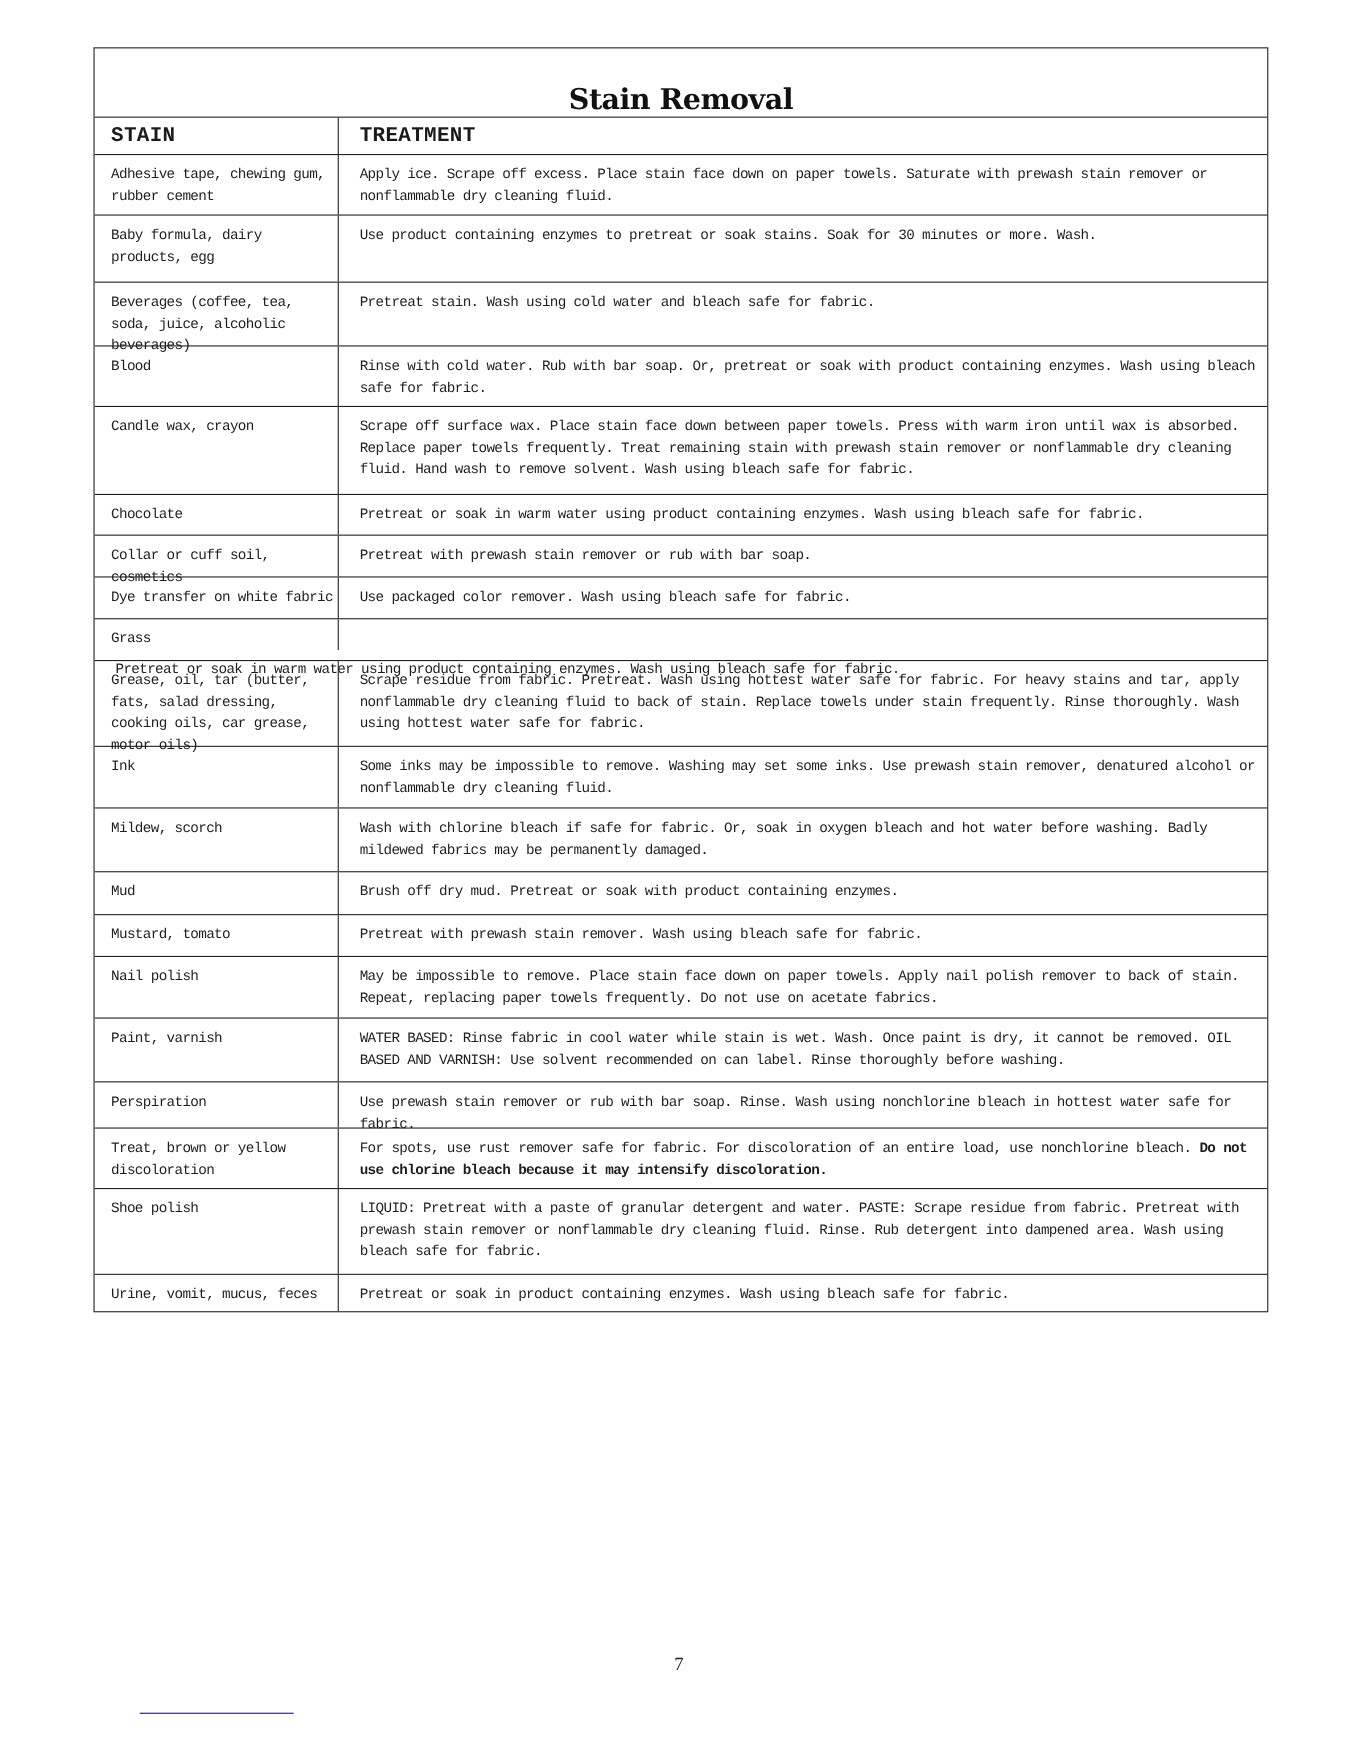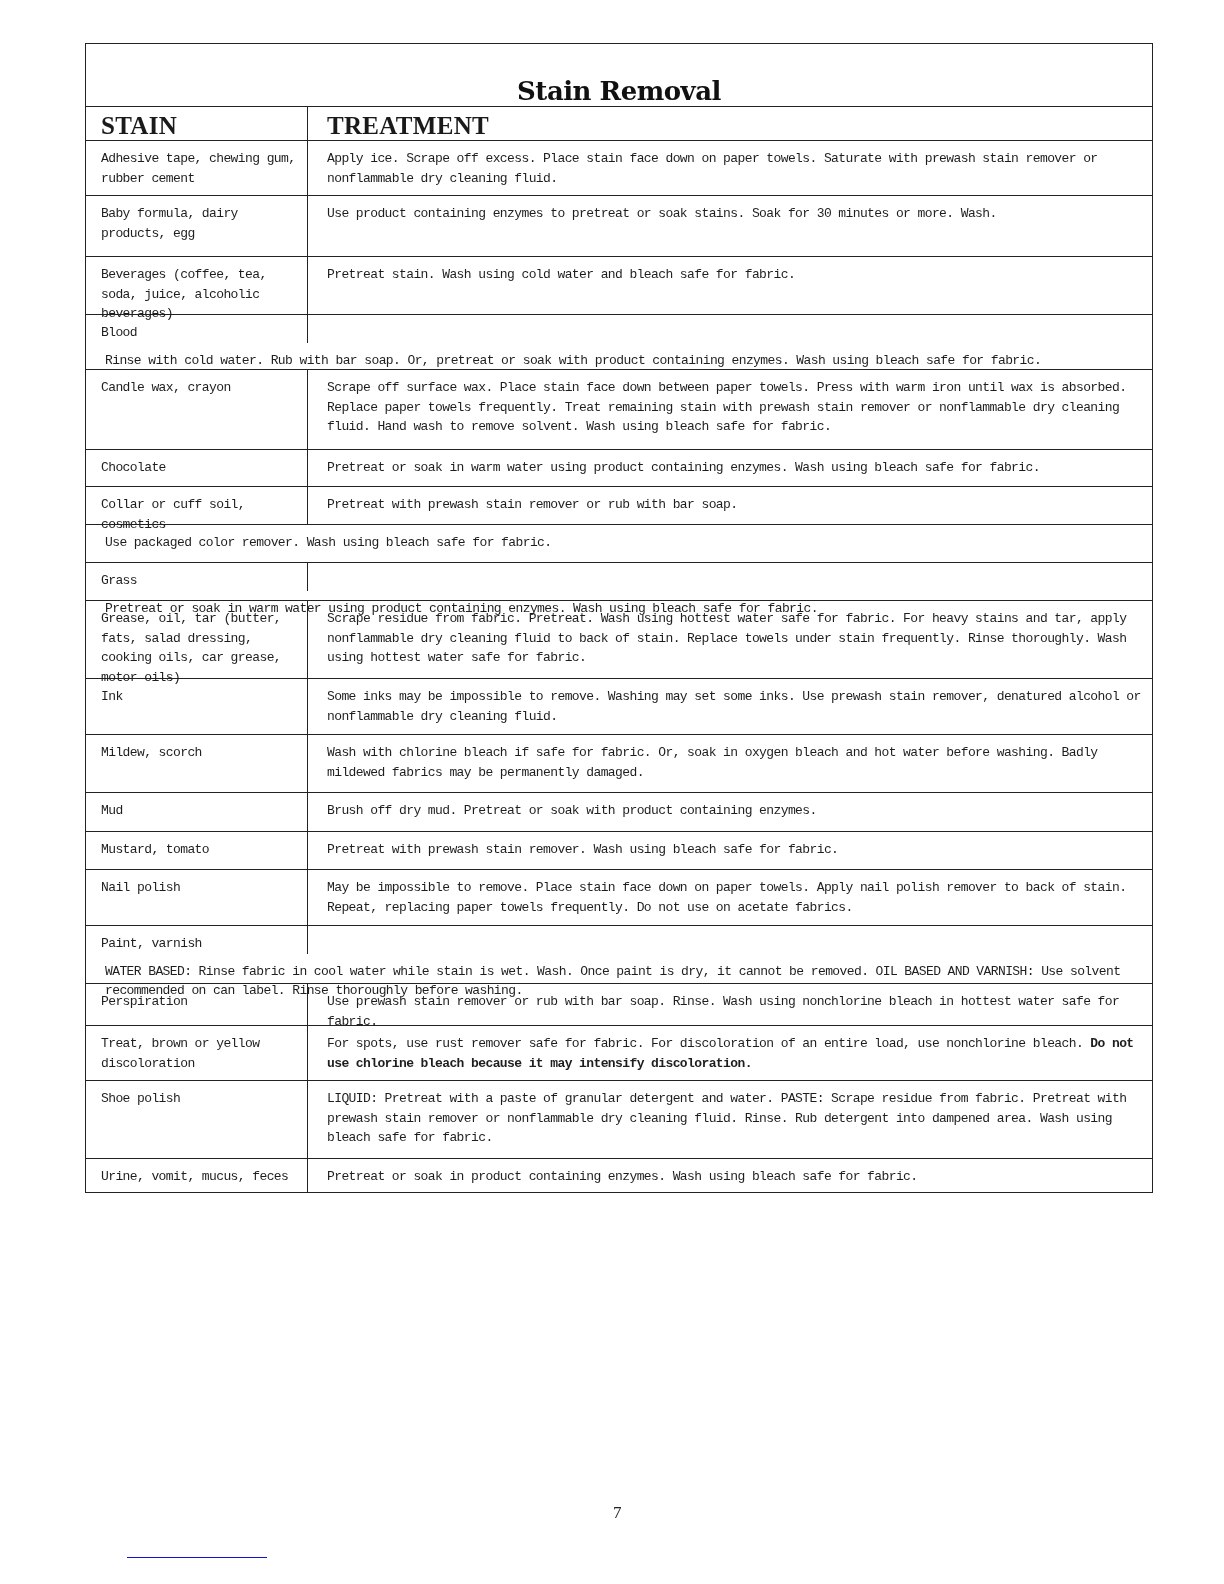--- a/index.html
+++ b/index.html
@@ -6,21 +6,21 @@
   body { width:1224px; height:1584px; position:relative; overflow:hidden;
          font-family:"Liberation Mono", "DejaVu Sans Mono", monospace; color:#1a1a1a; }
   .tbl { position:absolute; left:85px; top:43px; width:1068px; border:1.5px solid #222; box-sizing:border-box; }
   .title-row { height:62px; border-bottom:1.5px solid #222; display:flex; align-items:flex-end; justify-content:center; }
   .title { font-family:"DejaVu Serif", serif; font-weight:bold; font-size:26px; letter-spacing:-0.5px; color:#111; padding-top:8px; }
   .row { display:flex; border-bottom:1px solid #222; box-sizing:border-box; }
   .row:last-child { border-bottom:none; }
   .c1 { width:222px; border-right:1px solid #222; box-sizing:border-box; padding:8px 0 0 15px; }
   .c2 { flex:1; padding:8px 6px 0 19px; box-sizing:border-box; }
   .hdr { height:34px; }
-  .hdr .c1, .hdr .c2 { font-family:Liberation Serif, serif; font-weight:bold; font-size:25px; padding-top:5px; letter-spacing:0.3px; }
+  .hdr .c1, .hdr .c2 { font-family:Liberation Mono, monospace; font-weight:bold; font-size:19px; padding-top:5px; letter-spacing:0.3px; }
   .cell { font-size:13px; line-height:19.5px; letter-spacing:-0.6px; color:#1e1e1e; }
   .bold { font-weight:bold; }
   .page-num { position:absolute; left:613px; top:1503px; font-family:"Liberation Serif", serif; font-size:17px; color:#222; }
   .blue-rule { position:absolute; left:127px; top:1557px; width:140px; height:1px; background:#1010d0; }
 </style>
 </head>
 <body>
 
 <div class="tbl">
   <div class="title-row">
@@ -36,37 +36,38 @@
         <div class="c2 cell"><span>Apply ice. Scrape off excess. Place stain face down on paper towels. Saturate with prewash stain remover or nonflammable dry cleaning fluid.</span></div>
       </div>
       <div class="row" style="height: 61px;">
         <div class="c1 cell">Baby formula, dairy products, egg</div>
         <div class="c2 cell"><span>Use product containing enzymes to pretreat or soak stains. Soak for 30 minutes or more. Wash.</span></div>
       </div>
       <div class="row" style="height: 58px;">
         <div class="c1 cell">Beverages (coffee, tea, soda, juice, alcoholic beverages)</div>
         <div class="c2 cell"><span>Pretreat stain. Wash using cold water and bleach safe for fabric.</span></div>
       </div>
-      <div class="row" style="height: 55px; flex-direction: column;">
+      <div class="row" style="height: 55px;">
         <div class="c1 cell">Blood</div>
         <div class="c2 cell"><span>Rinse with cold water. Rub with bar soap. Or, pretreat or soak with product containing enzymes. Wash using bleach safe for fabric.</span></div>
       </div>
       <div class="row" style="height: 80px;">
         <div class="c1 cell">Candle wax, crayon</div>
         <div class="c2 cell"><span>Scrape off surface wax. Place stain face down between paper towels. Press with warm iron until wax is absorbed. Replace paper towels frequently. Treat remaining stain with prewash stain remover or nonflammable dry cleaning fluid. Hand wash to remove solvent. Wash using bleach safe for fabric.</span></div>
       </div>
       <div class="row" style="height: 37px;">
         <div class="c1 cell">Chocolate</div>
         <div class="c2 cell"><span>Pretreat or soak in warm water using product containing enzymes. Wash using bleach safe for fabric.</span></div>
       </div>
       <div class="row" style="height: 38px;">
         <div class="c1 cell">Collar or cuff soil, cosmetics</div>
         <div class="c2 cell"><span>Pretreat with prewash stain remover or rub with bar soap.</span></div>
       </div>
       <div class="row" style="height: 38px;">
+        <div class="c1 cell">Dye transfer on white fabric</div>
         <div class="c2 cell"><span>Use packaged color remover. Wash using bleach safe for fabric.</span></div>
       </div>
       <div class="row" style="height: 38px; flex-direction: column;">
         <div class="c1 cell">Grass</div>
         <div class="c2 cell"><span>Pretreat or soak in warm water using product containing enzymes. Wash using bleach safe for fabric.</span></div>
       </div>
       <div class="row" style="height: 78px;">
         <div class="c1 cell">Grease, oil, tar (butter, fats, salad dressing, cooking oils, car grease, motor oils)</div>
         <div class="c2 cell"><span>Scrape residue from fabric. Pretreat. Wash using hottest water safe for fabric. For heavy stains and tar, apply nonflammable dry cleaning fluid to back of stain. Replace towels under stain frequently. Rinse thoroughly. Wash using hottest water safe for fabric.</span></div>
       </div>
@@ -83,21 +84,21 @@
         <div class="c2 cell"><span>Brush off dry mud. Pretreat or soak with product containing enzymes.</span></div>
       </div>
       <div class="row" style="height: 38px;">
         <div class="c1 cell">Mustard, tomato</div>
         <div class="c2 cell"><span>Pretreat with prewash stain remover. Wash using bleach safe for fabric.</span></div>
       </div>
       <div class="row" style="height: 56px;">
         <div class="c1 cell">Nail polish</div>
         <div class="c2 cell"><span>May be impossible to remove. Place stain face down on paper towels. Apply nail polish remover to back of stain. Repeat, replacing paper towels frequently. Do not use on acetate fabrics.</span></div>
       </div>
-      <div class="row" style="height: 58px; flex-direction: column;">
+      <div class="row" style="height: 58px;">
         <div class="c1 cell">Paint, varnish</div>
         <div class="c2 cell"><span>WATER BASED: Rinse fabric in cool water while stain is wet. Wash. Once paint is dry, it cannot be removed. OIL BASED AND VARNISH: Use solvent recommended on can label. Rinse thoroughly before washing.</span></div>
       </div>
       <div class="row" style="height: 42px;">
         <div class="c1 cell">Perspiration</div>
         <div class="c2 cell"><span>Use prewash stain remover or rub with bar soap. Rinse. Wash using nonchlorine bleach in hottest water safe for fabric.</span></div>
       </div>
       <div class="row" style="height: 55px;">
         <div class="c1 cell">Treat, brown or yellow discoloration</div>
         <div class="c2 cell"><span>For spots, use rust remover safe for fabric. For discoloration of an entire load, use nonchlorine bleach. </span><span class="bold">Do not use chlorine bleach because it may intensify discoloration.</span></div>

